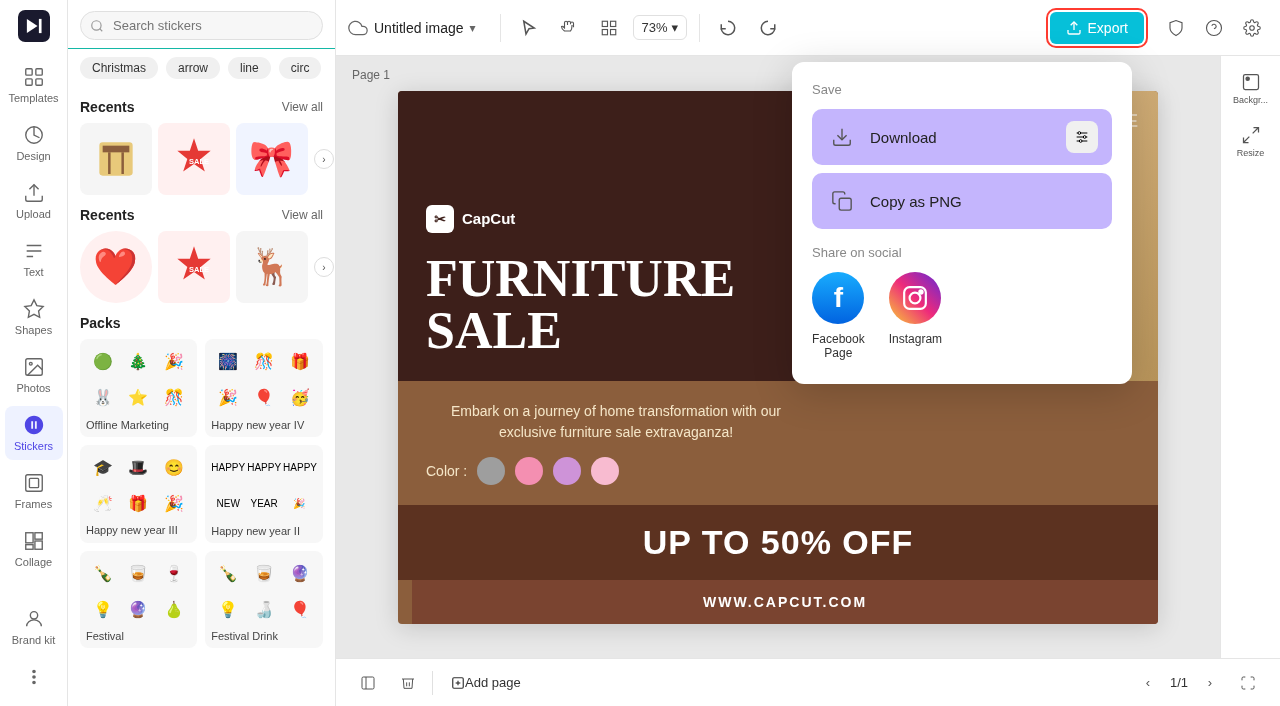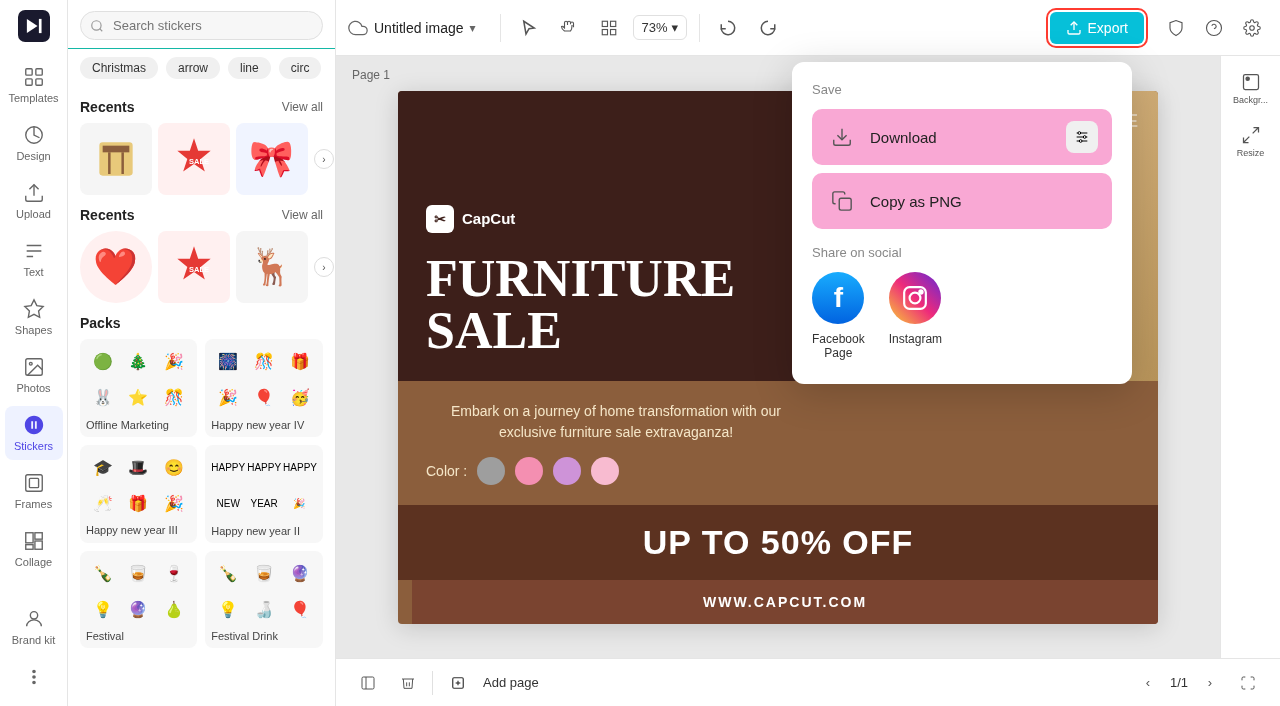--- a/index.html
+++ b/index.html
@@ -250,21 +250,21 @@
       height: 48px; display: flex; align-items: center; padding: 0 16px; gap: 8px;
       flex-shrink: 0;
     }
     .bb-btn {
       width: 32px; height: 32px; border-radius: 6px;
       display: flex; align-items: center; justify-content: center;
       cursor: pointer; color: #555; font-size: 16px;
     }
     .bb-sep { width: 1px; height: 24px; background: #e0e0e0; }
     .add-page-btn {
-      display: flex; align-items: center; gap: 18px;
+      display: flex; align-items: center; gap: 0;
       font-size: 13px; color: #333; cursor: pointer;
       padding: 6px 10px; border-radius: 6px;
     }
     .bb-spacer { flex: 1; }
     .page-nav {
       display: flex; align-items: center; gap: 8px; font-size: 13px; color: #333;
     }
     .nav-arrow {
       width: 28px; height: 28px; border-radius: 6px;
       display: flex; align-items: center; justify-content: center;
@@ -283,21 +283,21 @@
       width: 340px; padding: 20px 20px 24px;
       pointer-events: all;
       z-index: 200;
     }
     .dropdown-section-title {
       font-size: 13px; color: #888; margin-bottom: 12px; font-weight: 500;
     }
     .dropdown-item {
       display: flex; align-items: center; justify-content: space-between;
       padding: 12px 14px; border-radius: 10px; cursor: pointer;
-      background: #f9a8d4; margin-bottom: 8px;
+      background: #c4b5fd; margin-bottom: 8px;
     }
     .dropdown-item-left { display: flex; align-items: center; gap: 12px; font-size: 15px; font-weight: 500; color: #222; }
     .dropdown-item-icon {
       width: 32px; height: 32px; display: flex; align-items: center; justify-content: center;
       color: #555;
     }
     .filter-icon-btn {
       width: 32px; height: 32px; border-radius: 8px; background: #f0f0f0;
       display: flex; align-items: center; justify-content: center; cursor: pointer;
     }

